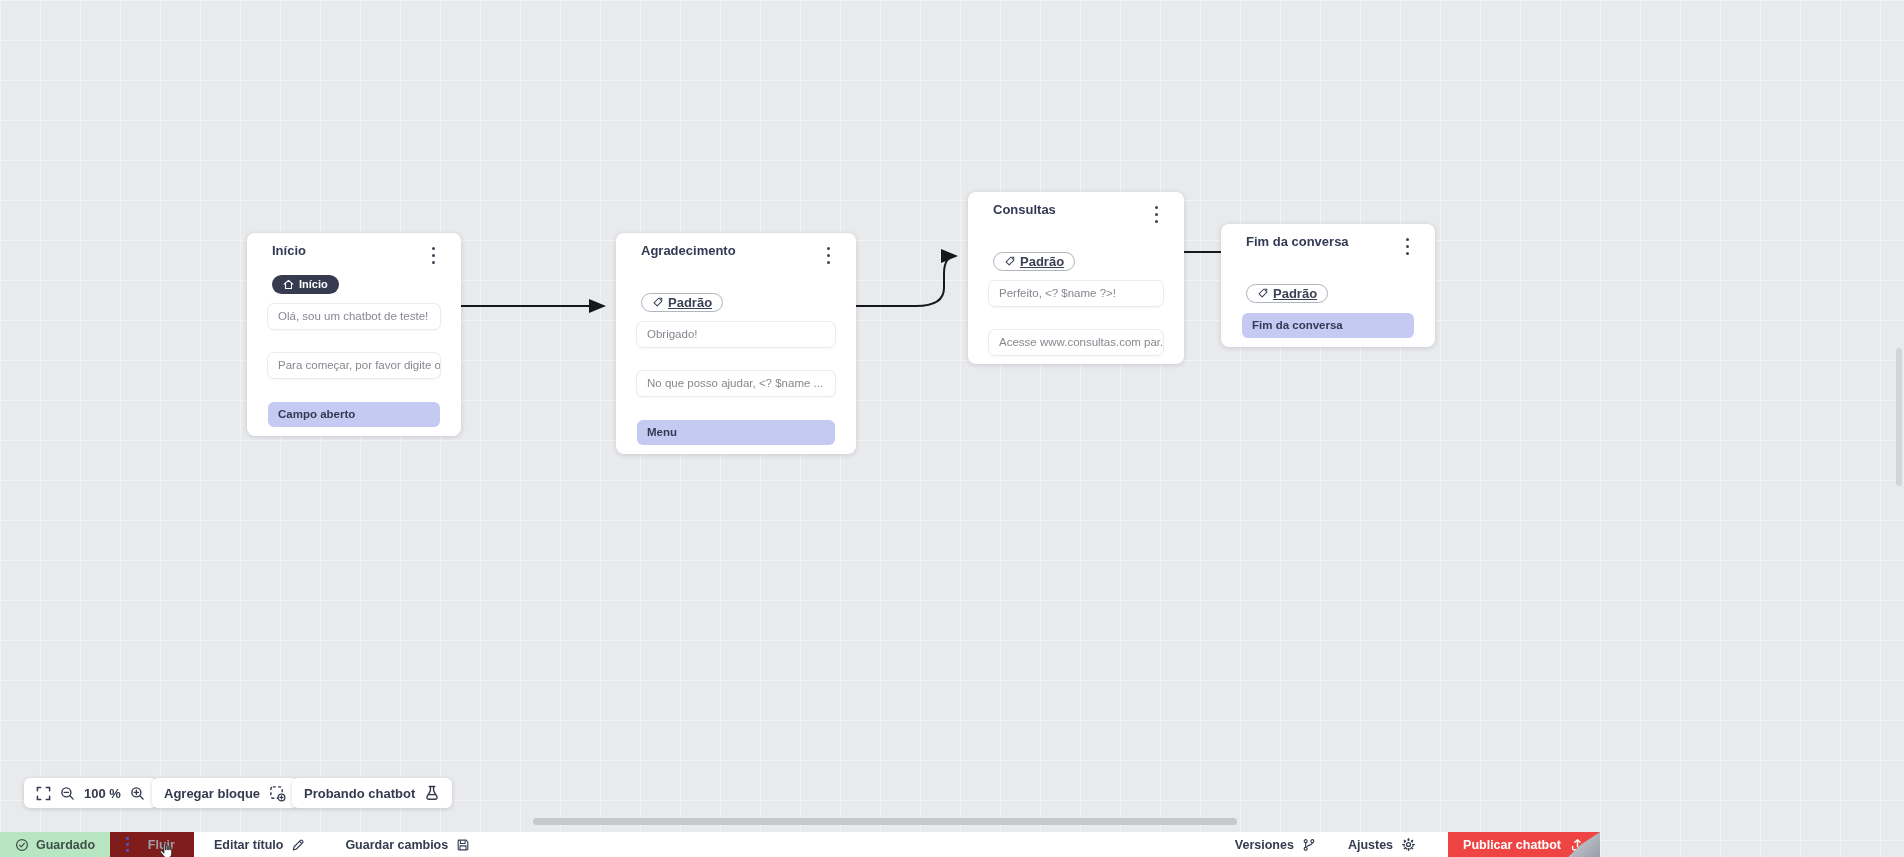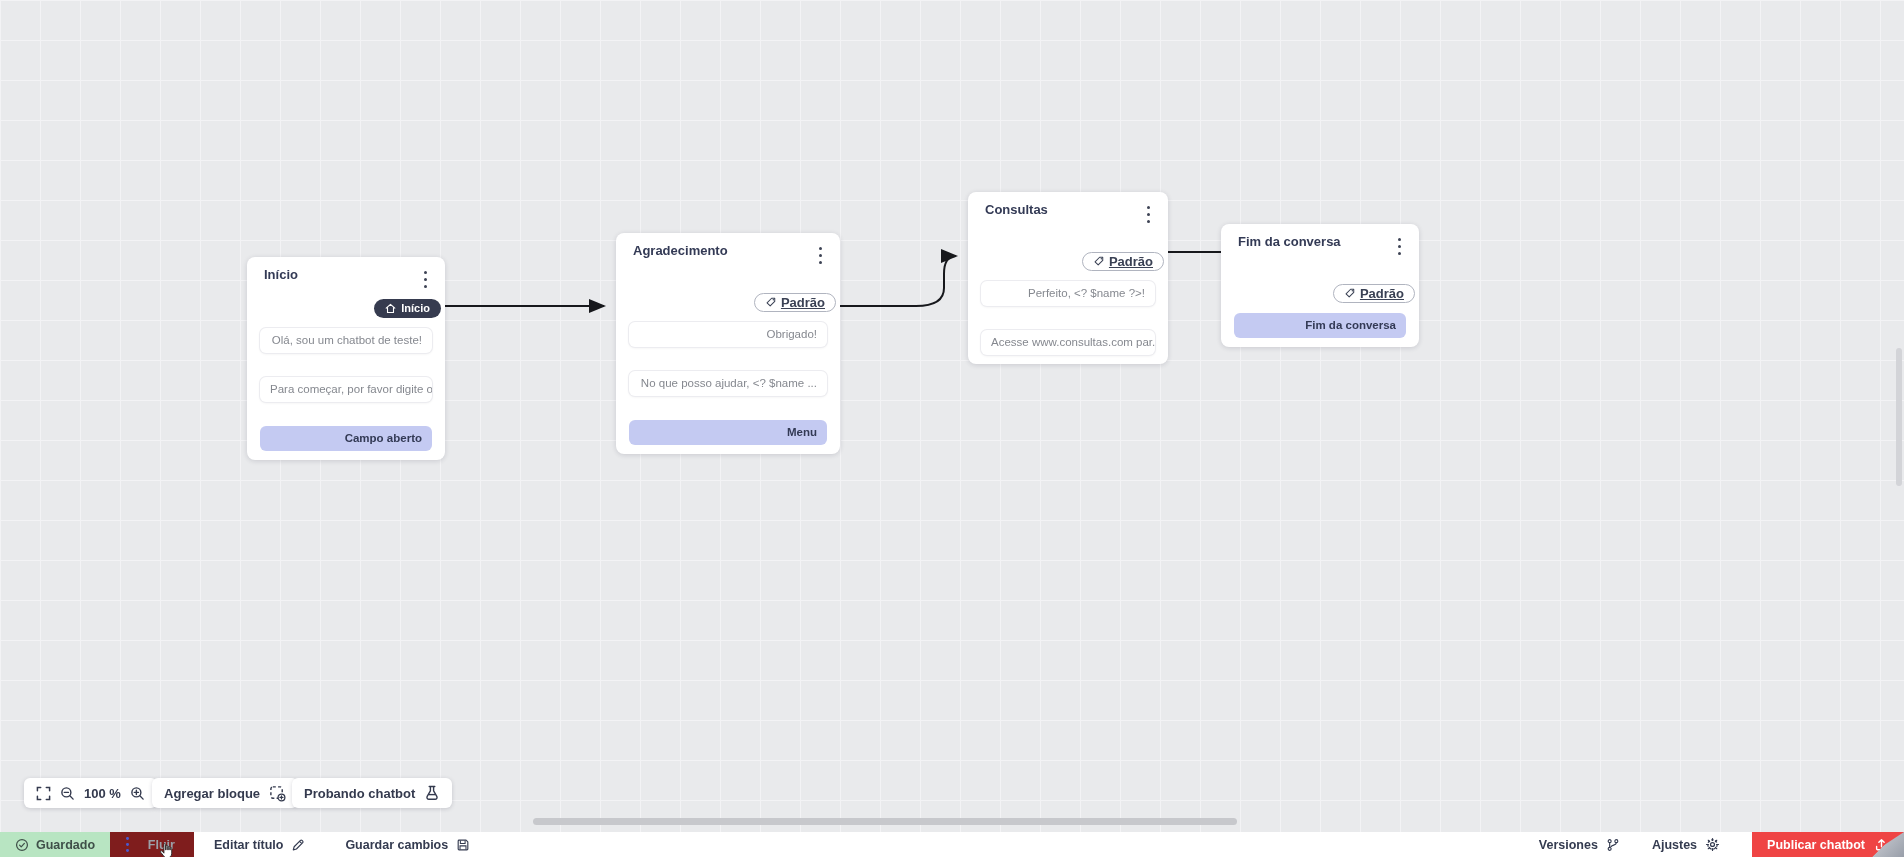--- a/index.html
+++ b/index.html
@@ -10,63 +10,62 @@
     background-image:
       linear-gradient(#f3f3f5 1.5px, transparent 1.5px),
       linear-gradient(90deg, #f3f3f5 1.5px, transparent 1.5px);
     background-size:40px 40px;
   }
   svg{display:block}
   
   .node{
     position:absolute;background:#fff;border-radius:8px;
     box-shadow:0 1px 5px rgba(40,40,60,.16);
-    padding:9px 4px 9px;
-    text-align:right;
+    padding:9px 12px 9px;
   }
   .node-header{display:flex;justify-content:space-between;align-items:flex-start;padding:2px 10px 0 13px;}
   .node-title{font-size:13px;font-weight:700;color:#333a55;line-height:14px;}
   .vdots{display:flex;flex-direction:column;align-items:center;cursor:pointer;padding:1px 4px;}
   .vdots i{width:3px;height:3px;border-radius:50%;background:#3d4354;display:block;margin:2.1px 0;}
   .badge-dark{
     display:inline-flex;align-items:center;gap:5px;background:#363b4f;color:#fff;
     font-size:11px;font-weight:700;border-radius:11px;padding:4px 11px;margin:7px 0 0 13px;line-height:11px;
   }
   .badge-outline{
     display:inline-flex;align-items:center;gap:5px;border:1.5px solid #b0b4bf;color:#3a4154;background:#fff;
     font-size:13px;font-weight:700;border-radius:12px;padding:3px 10px;margin:25px 0 0 13px;line-height:11px;text-decoration:underline;
   }
   .rows{display:flex;flex-direction:column;gap:24px;padding:10px 9px 0;}
   .row{
     background:#fff;border-radius:6px;padding:6px 10px;font-size:11.5px;color:#85888f;
     box-shadow:0 0 0 1px #ececf0,0 1px 3px rgba(0,0,0,.07);
     white-space:nowrap;overflow:hidden;line-height:13px;cursor:pointer;
   }
   .row.action{background:#c4caf2;color:#333a55;font-weight:700;box-shadow:none;}
-  #node-inicio{left:247px;top:233px;width:190px;margin-top:24px;}
+  #node-inicio{left:247px;top:233px;width:190px;}
   #node-agradecimento{left:616px;top:233px;width:216px;}
   #node-consultas{left:968px;top:192px;width:192px;}
   #node-fim{left:1221px;top:224px;width:190px;}
   
   .ctl{
     position:absolute;top:778px;height:30px;background:#fff;border-radius:6px;
     box-shadow:0 1px 4px rgba(40,40,60,.18);
     display:flex;align-items:center;gap:9px;padding:0 12px;
     font-size:13px;font-weight:700;color:#343a4e;cursor:pointer;
   }
   #zoom-group{left:24px;}
   #btn-add-block{left:152px;}
   #btn-test-chatbot{left:292px;}
   .icon-btn{display:flex;align-items:center;cursor:pointer;color:#343a4e;}
   
   .hscroll{position:absolute;left:533px;top:818px;width:704px;height:7px;border-radius:4px;background:#c7c8cc;cursor:pointer;}
   .vscroll{position:absolute;left:1896px;top:348px;width:6px;height:138px;border-radius:3px;background:#d3d4d8;cursor:pointer;}
   
   .statusbar{
-    position:absolute;left:0;top:832px;width:1904px;height:25px;background:#fff;
+    position:absolute;left:0;top:832px;width:1600px;height:25px;background:#fff;
     display:flex;align-items:center;font-size:12.5px;color:#343b50;
   }
   .saved{height:100%;display:flex;align-items:center;gap:7px;padding:0 15px;background:#b8e5c2;color:#3f5049;font-weight:700;}
   .flow-tab{height:100%;display:flex;align-items:center;gap:15px;padding:0 19px 0 12px;background:#7f1d1d;cursor:pointer;position:relative;}
   .flow-tab .vdots i{background:#4a5ad1;width:2.8px;height:2.8px;margin:1.7px 0;}
   .flow-tab .label{color:#9ca0a8;font-weight:700;}
   .bar-btn{display:flex;align-items:center;gap:8px;font-weight:700;color:#343b50;cursor:pointer;}
   #btn-edit-title{margin-left:20px;}
   #btn-save-changes{margin-left:40px;}
   .right-zone{margin-left:auto;display:flex;align-items:center;gap:32px;}

